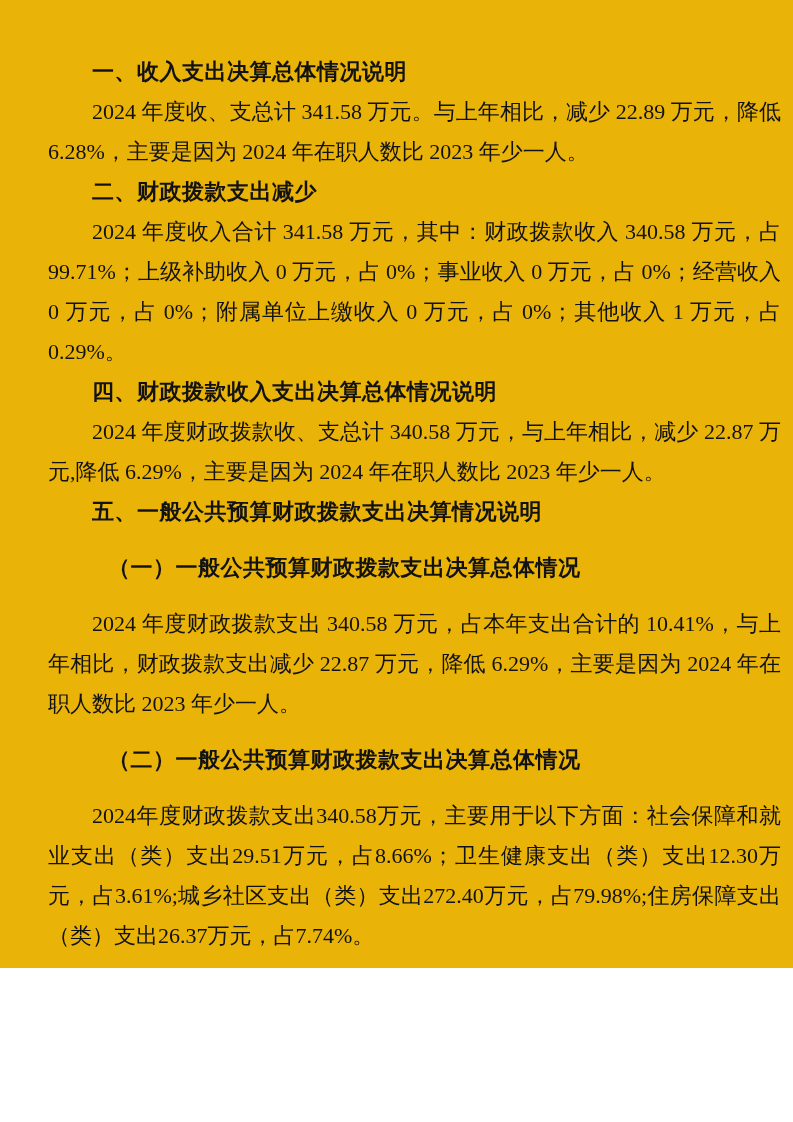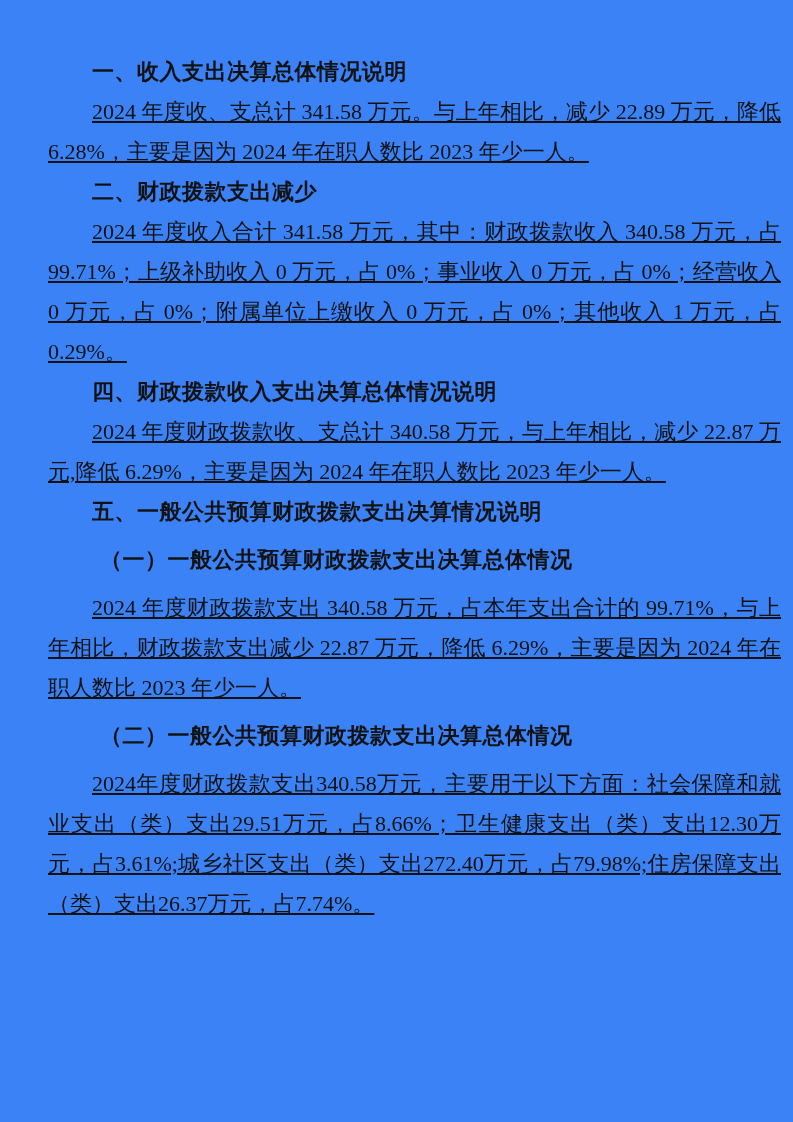--- a/index.html
+++ b/index.html
@@ -3,56 +3,55 @@
 <meta charset="utf-8">
 <style>
   html, body {
     margin: 0;
     padding: 0;
     background: #ffffff;
   }
   .page {
     position: relative;
     width: 793px;
-    height: 1122px;
+    height: 968px;
     margin: 0 auto;
-    background: #3b82f6;
+    background: #eab308;
     box-sizing: border-box;
     padding: 52px 12px 0 48px;
     color: #121212;
     font-family: "Liberation Serif", "DejaVu Serif", serif;
     font-size: 22px;
     line-height: 40px;
     overflow: hidden;
   }
   .sec { margin: 0; }
   .h-num {
     margin: 0;
     font-size: 22px;
     font-weight: 700;
     font-family: "Liberation Sans", "DejaVu Sans", sans-serif;
     text-indent: 2em;
     line-height: 40px;
     letter-spacing: 0.5px;
   }
   .h-sub {
-    margin: 8px;
+    margin: 16px;
     font-size: 22px;
     font-weight: 700;
     font-family: "Liberation Serif", "DejaVu Serif", serif;
     text-indent: 2em;
     line-height: 40px;
     letter-spacing: 0.5px;
   }
   .body-p {
     margin: 0;
     text-align: justify;
     text-indent: 2em;
     line-height: 40px;
-    text-decoration: underline;
   }
 </style>
 </head>
 <body>
 
 <div class="page">
 
   <section class="sec">
     <h2 class="h-num">一、收入支出决算总体情况说明</h2>
     <p class="body-p">2024 年度收、支总计 341.58 万元。与上年相比，减少 22.89 万元，降低 6.28%，主要是因为 2024 年在职人数比 2023 年少一人。</p>
@@ -67,21 +66,21 @@
   <section class="sec">
     <h2 class="h-num">四、财政拨款收入支出决算总体情况说明</h2>
     <p class="body-p">2024 年度财政拨款收、支总计 340.58 万元，与上年相比，减少 22.87 万元,降低 6.29%，主要是因为 2024 年在职人数比 2023 年少一人。</p>
   </section>
 
   <section class="sec">
     <h2 class="h-num">五、一般公共预算财政拨款支出决算情况说明</h2>
 
     <div>
       <h3 class="h-sub">（一）一般公共预算财政拨款支出决算总体情况</h3>
-      <p class="body-p">2024 年度财政拨款支出 340.58 万元，占本年支出合计的 99.71%，与上年相比，财政拨款支出减少 22.87 万元，降低 6.29%，主要是因为 2024 年在职人数比 2023 年少一人。</p>
+      <p class="body-p">2024 年度财政拨款支出 340.58 万元，占本年支出合计的 10.41%，与上年相比，财政拨款支出减少 22.87 万元，降低 6.29%，主要是因为 2024 年在职人数比 2023 年少一人。</p>
     </div>
 
     <div>
       <h3 class="h-sub">（二）一般公共预算财政拨款支出决算总体情况</h3>
       <p class="body-p">2024年度财政拨款支出340.58万元，主要用于以下方面：社会保障和就业支出（类）支出29.51万元，占8.66%；卫生健康支出（类）支出12.30万元，占3.61%;城乡社区支出（类）支出272.40万元，占79.98%;住房保障支出（类）支出26.37万元，占7.74%。</p>
     </div>
   </section>
 
 </div>
 

